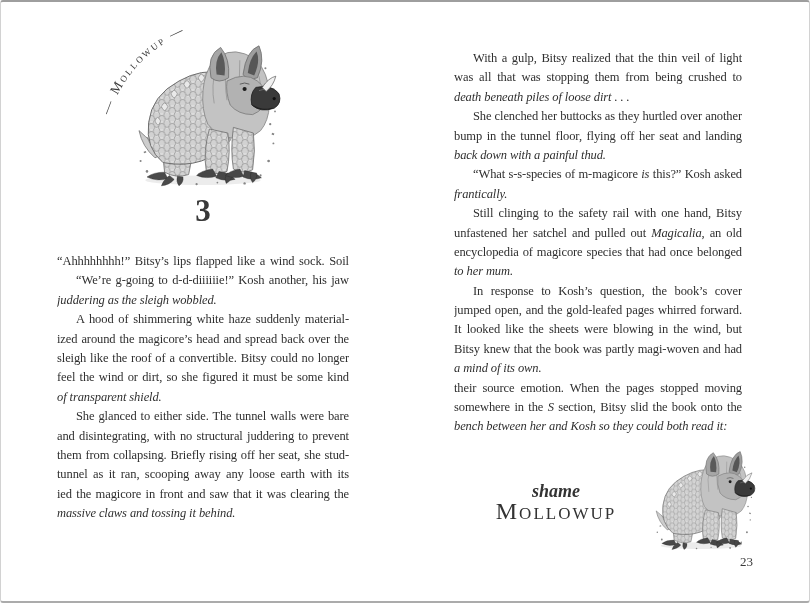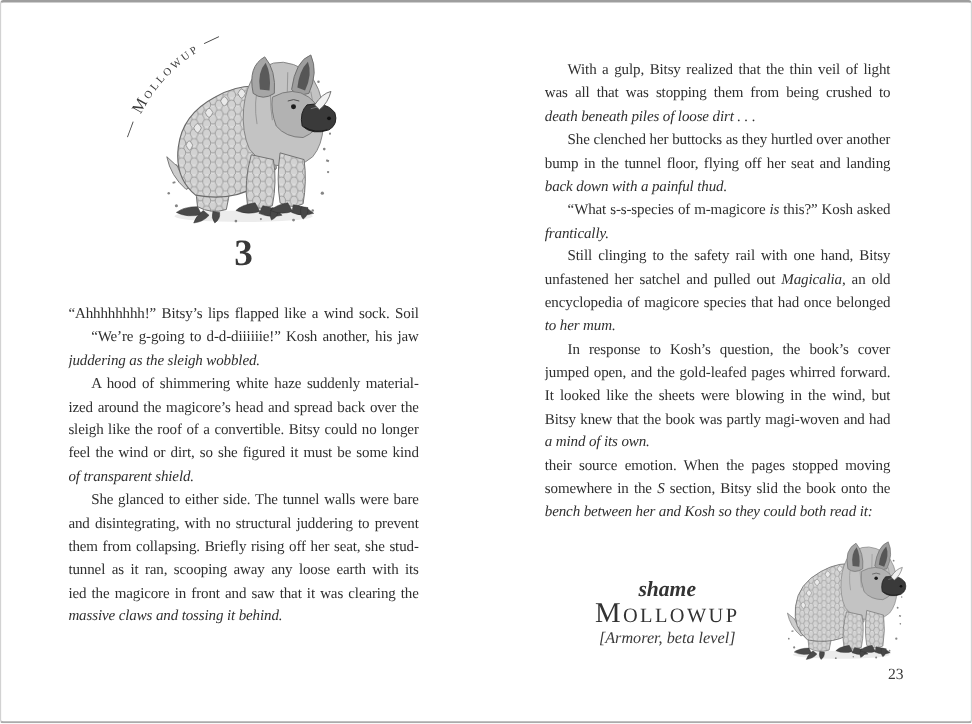--- a/index.html
+++ b/index.html
@@ -173,21 +173,20 @@
       <div class="bline">Bitsy knew that the book was partly magi-woven and had</div>
       <div class="bline end">a mind of its own.</div>
       <div class="bline">their source emotion. When the pages stopped moving</div>
       <div class="bline">somewhere in the <i>S</i> section, Bitsy slid the book onto the</div>
       <div class="bline end">bench between her and Kosh so they could both read it:</div>
     </div>
 
     <div class="entry">
       <div class="entry-emotion">shame</div>
       <div class="entry-species">Mollowup</div>
-      <div class="entry-class">[Armorer, beta level]</div>
     </div>
 
     <svg class="creature-right" width="112" height="104" viewBox="0 0 200 185">
       <use href="#creature"></use>
     </svg>
 
     <div class="pagenum">23</div>
   </div>
 
 </div>

